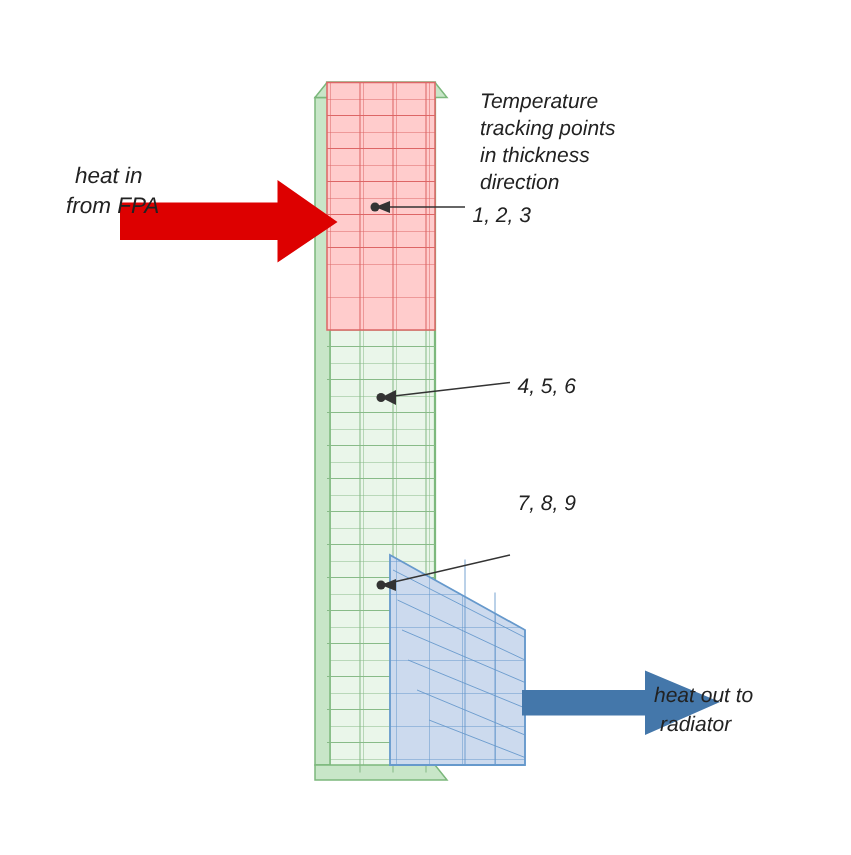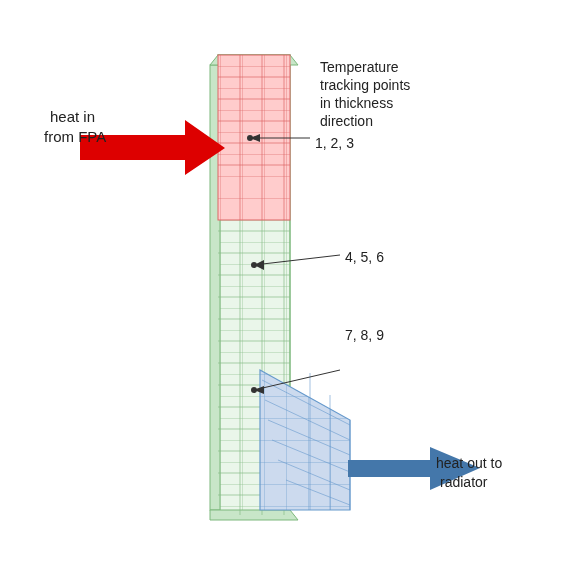--- a/index.html
+++ b/index.html
@@ -8,20 +8,21 @@
       height: 570px;
       background: #fff;
       font-family: Arial, sans-serif;
       position: relative;
       overflow: hidden;
     }
     #canvas {
       width: 477px;
       height: 570px;
       position: relative;
+      font-style: italic;
     }
     svg {
       position: absolute;
       top: 0; left: 0;
       width: 567px;
       height: 570px;
     }
   </style>
 </head>
 <body>

